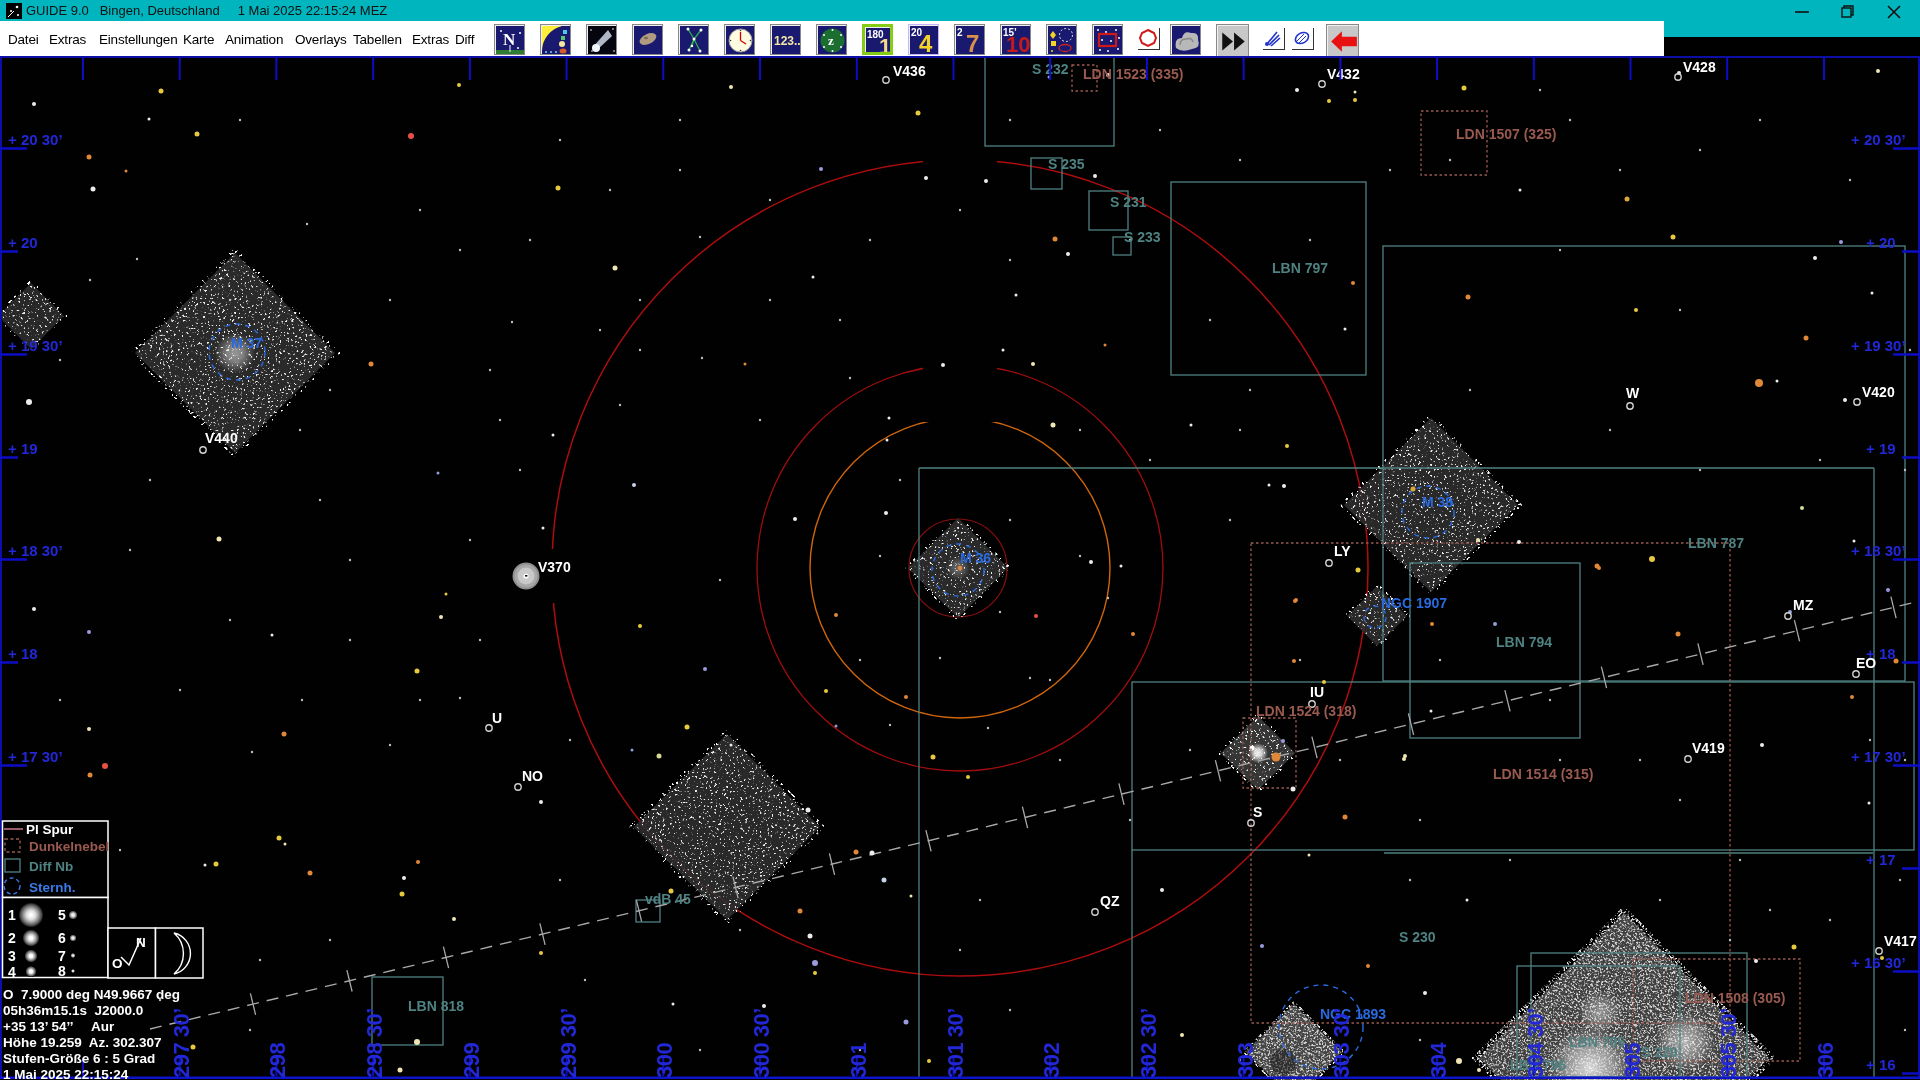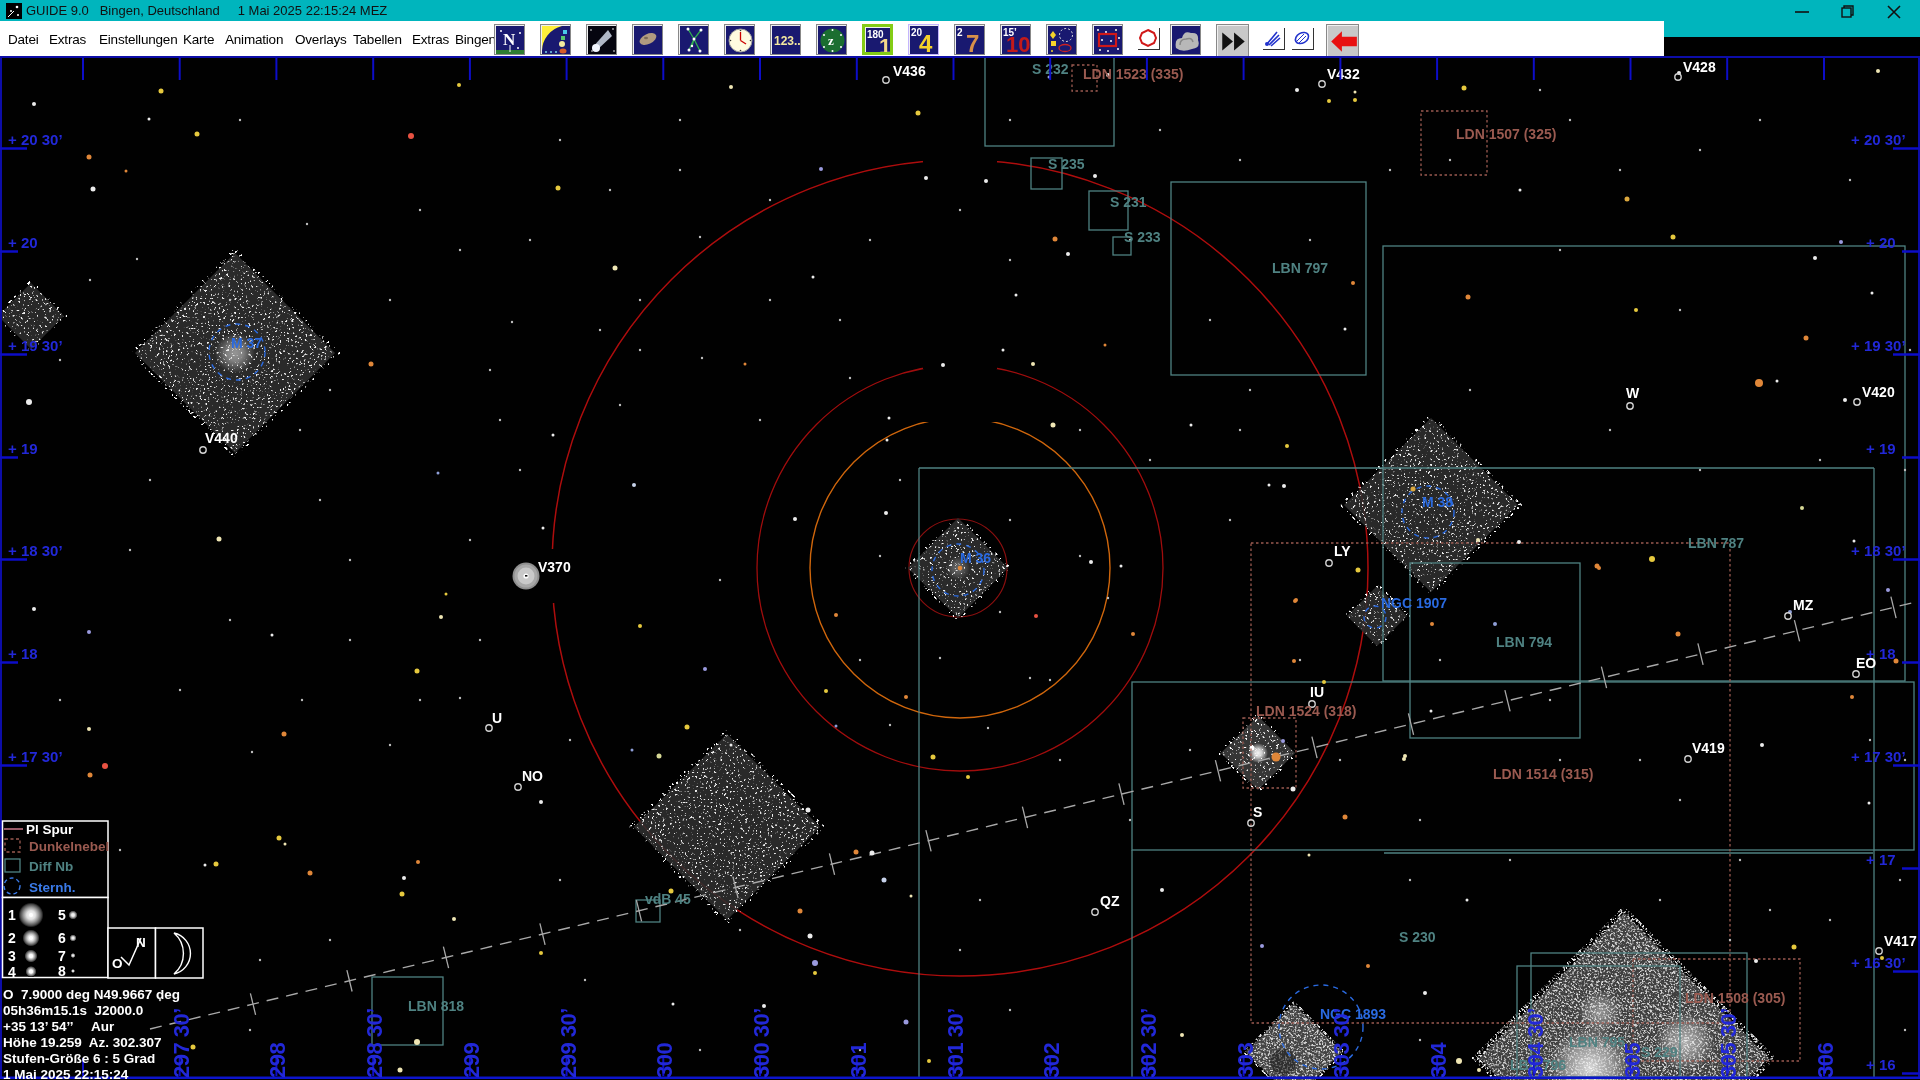--- a/index.html
+++ b/index.html
@@ -31,21 +31,21 @@
 <div id="menubar">
 
 <span class="menu" style="left:8px">Datei</span>
 <span class="menu" style="left:49px">Extras</span>
 <span class="menu" style="left:99px">Einstellungen</span>
 <span class="menu" style="left:183px">Karte</span>
 <span class="menu" style="left:225px">Animation</span>
 <span class="menu" style="left:295px">Overlays</span>
 <span class="menu" style="left:353px">Tabellen</span>
 <span class="menu" style="left:412px">Extras</span>
-<span class="menu" style="left:455px">Bingen</span>
+<span class="menu" style="left:455px">Diff</span>
 
 <div style="position:absolute;left:494px;top:3px;width:31px;height:31px;background:#191970;border:1px solid #888;box-shadow:inset 1px 1px 0 #f0f0f0, inset -1px -1px 0 #666, inset 2px 2px 0 #c8c8c8;overflow:hidden">
       <svg width="29" height="29" viewBox="0 0 29 29" style="position:absolute;left:1px;top:1px">
         <rect width="29" height="29" fill="#191970"></rect>
         <circle cx="5" cy="5" r="1" fill="#fff"></circle>
         <circle cx="24" cy="7" r="1" fill="#fff"></circle>
         <circle cx="22" cy="22" r="1" fill="#fff"></circle>
         <rect x="0" y="24" width="29" height="5" fill="#2e7d32"></rect>
         <text x="7" y="19" fill="#fff" font-size="17" font-weight="bold" font-family="Liberation Serif">N</text>
         <line x1="14" y1="19" x2="14" y2="26" stroke="#fff"></line>

